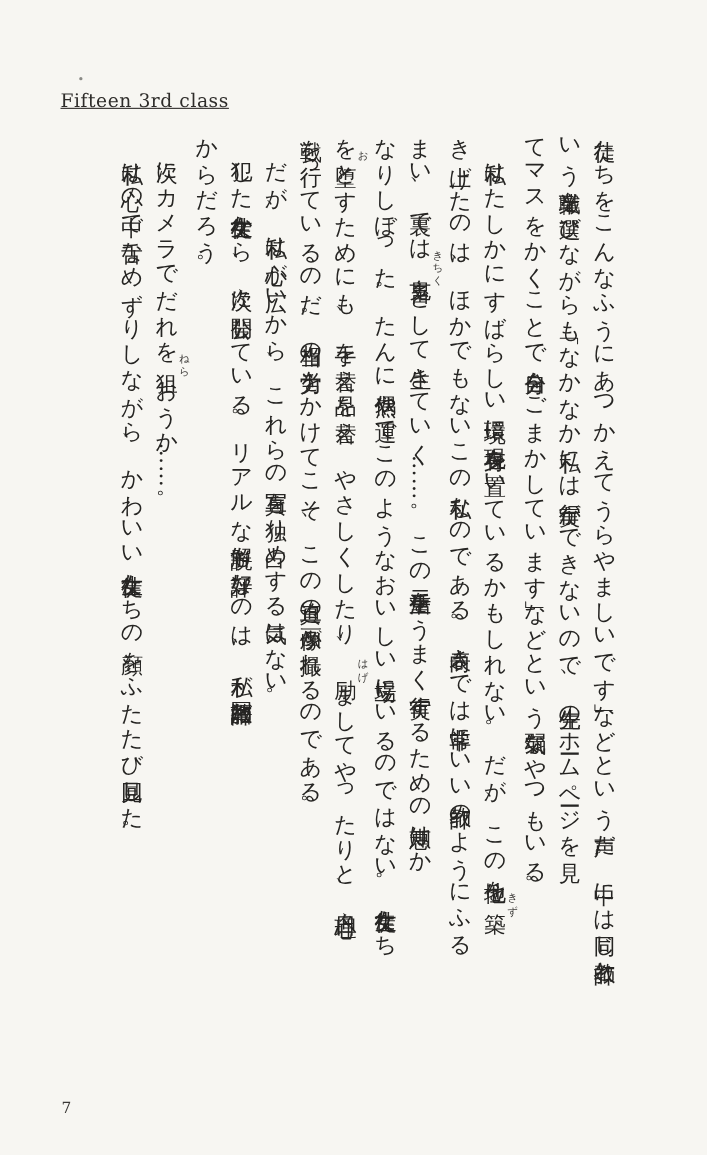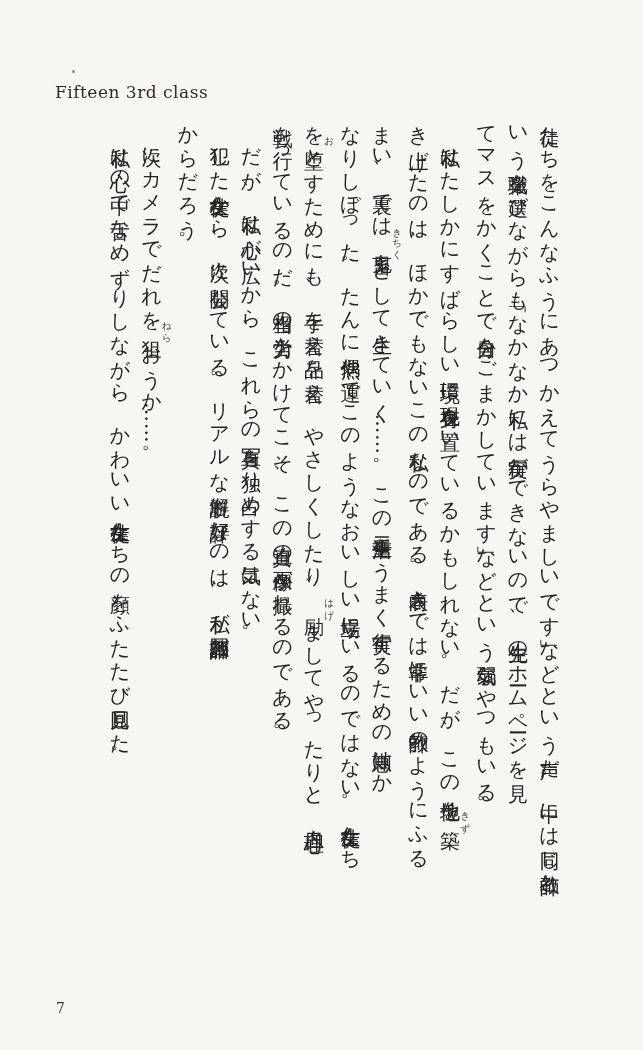--- a/index.html
+++ b/index.html
@@ -19,20 +19,21 @@
     inset: 0;
   }
   .running-head {
     position: absolute;
     left: 55px;
     top: 82px;
     font-size: 17px;
     color: #2e2c2a;
     letter-spacing: 0.5px;
     white-space: nowrap;
+    text-decoration: underline;
   }
   .scan-speck {
     position: absolute;
     left: 72px;
     top: 70px;
     width: 3px;
     height: 3px;
     border-radius: 50%;
     background: #8a8a86;
   }

